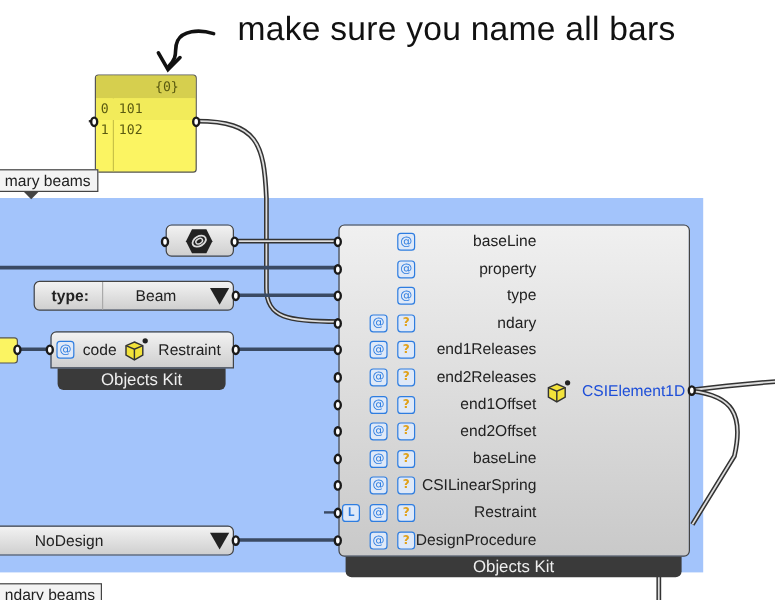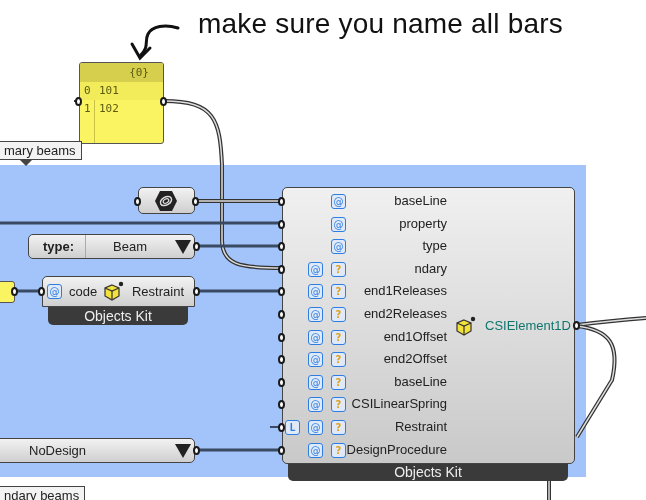--- a/index.html
+++ b/index.html
@@ -92,21 +92,21 @@
       position: absolute; left: 282px; top: 187px; width: 293px; height: 277px;
       background: linear-gradient(#f0f0f0, #c9c9c9);
       border: 1px solid #444; border-radius: 5px; box-sizing: border-box;
     }
     .param {
       position: absolute; right: 126px; font-family: "Liberation Sans", sans-serif;
       font-size: 13px; color: #222; text-align: right; white-space: nowrap;
     }
     .outlabel {
       position: absolute; left: 485px; top: 318px;
-      font-family: "Liberation Sans", sans-serif; font-size: 13px; color: #0f766e;
+      font-family: "Liberation Sans", sans-serif; font-size: 13px; color: #1d4ed8;
     }
     .cube { position: absolute; }
   </style>
 </head>
 <body>
 
 <div class="group-bg"></div>
 
 <svg class="wires" viewBox="0 0 646 500">
 

